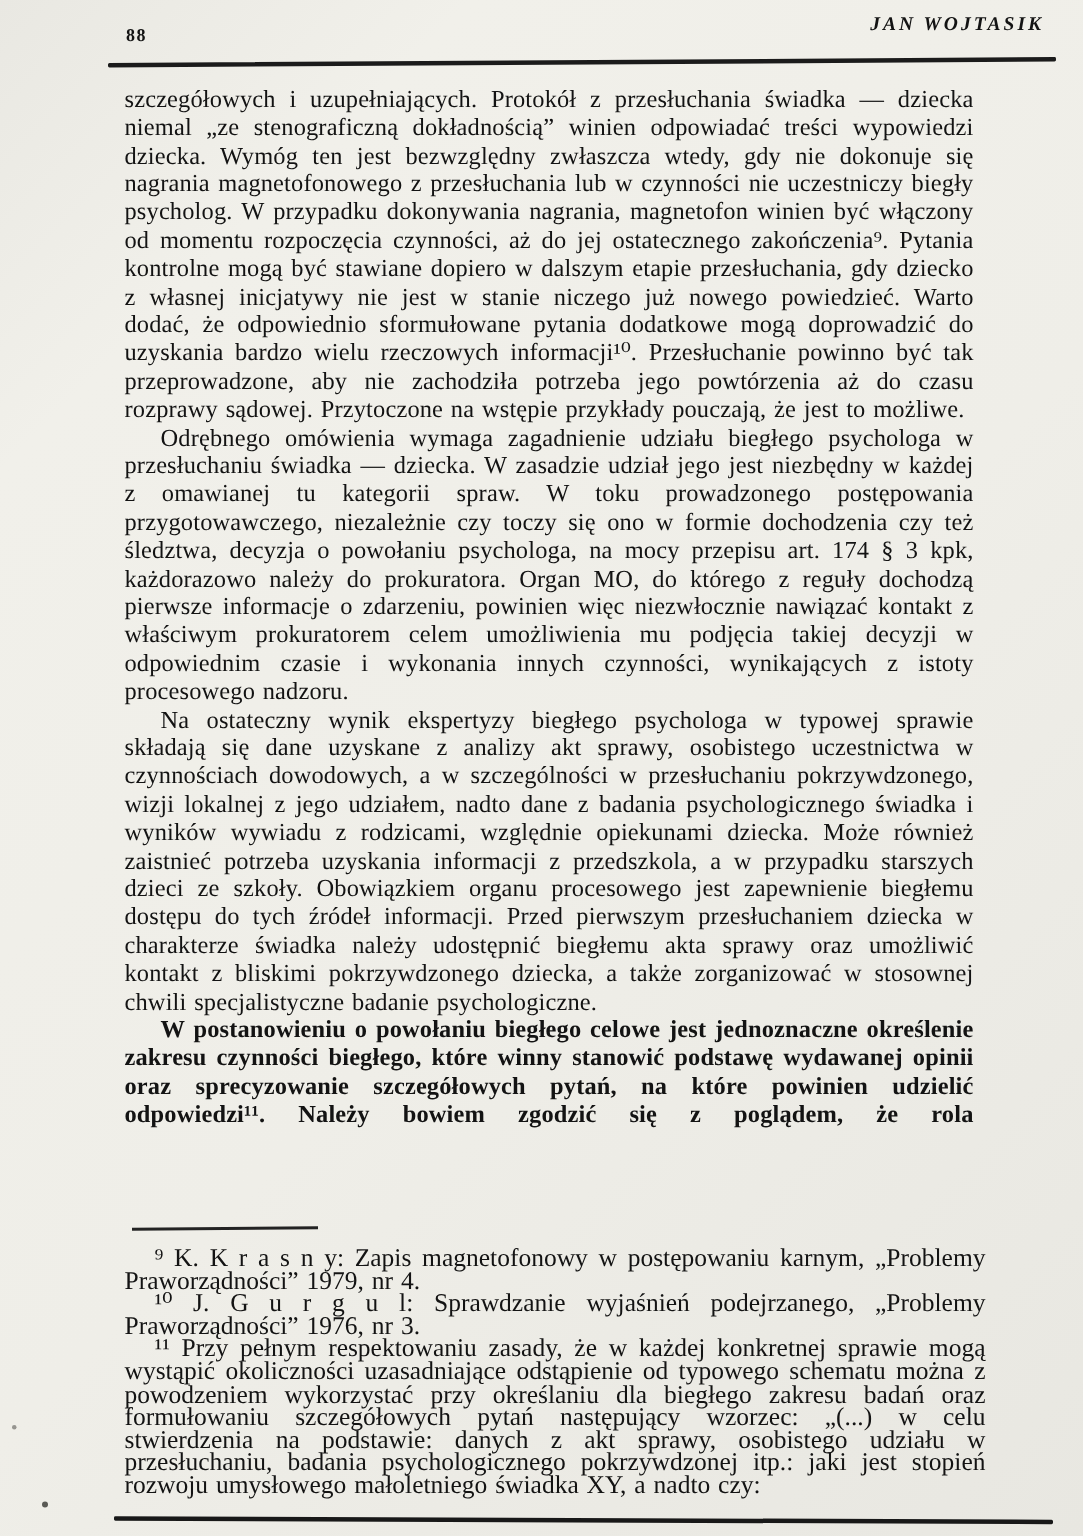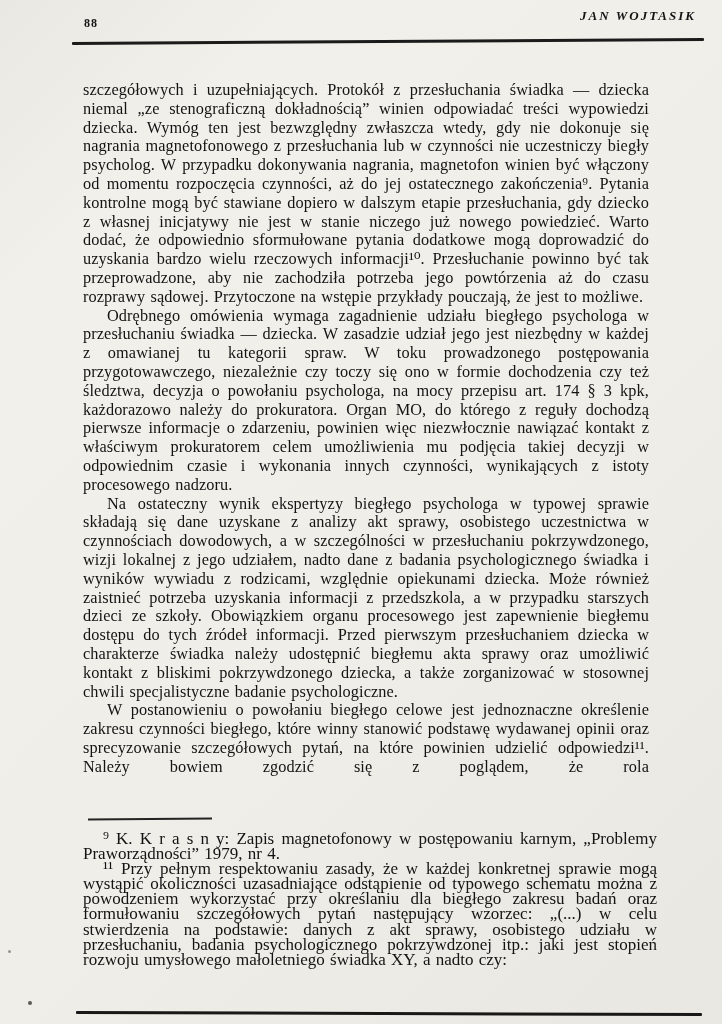--- a/index.html
+++ b/index.html
@@ -44,28 +44,27 @@
   .body-text {
     position: absolute;
     left: 83px;
     top: 57px;
     width: 566px;
     font-size: 16.3px;
     line-height: 18.8px;
     text-align: justify;
     letter-spacing: 0.1px;
     word-spacing: 1px;
-    margin-top: 24px;
   }
   .body-text p {
     margin: 0;
     text-indent: 24px;
   }
   .body-text p.no-indent { text-indent: 0; }
-  .body-text p.open-ended { text-align-last: justify; }
+  .body-text p.open-ended { text-align-last: justify; font-weight: bold; }
   .footnote-sep {
     position: absolute;
     left: 88px;
     top: 818px;
     width: 124px;
     height: 2px;
     background: #232323;
     transform: rotate(-0.4deg);
   }
   .footnotes {
@@ -113,18 +112,19 @@
   <p class="no-indent">szczegółowych i uzupełniających. Protokół z przesłuchania świadka — dziecka niemal „ze stenograficzną dokładnością” winien odpowiadać treści wypowiedzi dziecka. Wymóg ten jest bezwzględny zwłaszcza wtedy, gdy nie dokonuje się nagrania magnetofonowego z przesłuchania lub w czynności nie uczestniczy biegły psycholog. W przypadku dokonywania nagrania, magnetofon winien być włączony od momentu rozpoczęcia czynności, aż do jej ostatecznego zakończenia⁹. Pytania kontrolne mogą być stawiane dopiero w dalszym etapie przesłuchania, gdy dziecko z własnej inicjatywy nie jest w stanie niczego już nowego powiedzieć. Warto dodać, że odpowiednio sformułowane pytania dodatkowe mogą doprowadzić do uzyskania bardzo wielu rzeczowych informacji¹⁰. Przesłuchanie powinno być tak przeprowadzone, aby nie zachodziła potrzeba jego powtórzenia aż do czasu rozprawy sądowej. Przytoczone na wstępie przykłady pouczają, że jest to możliwe.</p>
   <p>Odrębnego omówienia wymaga zagadnienie udziału biegłego psychologa w przesłuchaniu świadka — dziecka. W zasadzie udział jego jest niezbędny w każdej z omawianej tu kategorii spraw. W toku prowadzonego postępowania przygotowawczego, niezależnie czy toczy się ono w formie dochodzenia czy też śledztwa, decyzja o powołaniu psychologa, na mocy przepisu art. 174 § 3 kpk, każdorazowo należy do prokuratora. Organ MO, do którego z reguły dochodzą pierwsze informacje o zdarzeniu, powinien więc niezwłocznie nawiązać kontakt z właściwym prokuratorem celem umożliwienia mu podjęcia takiej decyzji w odpowiednim czasie i wykonania innych czynności, wynikających z istoty procesowego nadzoru.</p>
   <p>Na ostateczny wynik ekspertyzy biegłego psychologa w typowej sprawie składają się dane uzyskane z analizy akt sprawy, osobistego uczestnictwa w czynnościach dowodowych, a w szczególności w przesłuchaniu pokrzywdzonego, wizji lokalnej z jego udziałem, nadto dane z badania psychologicznego świadka i wyników wywiadu z rodzicami, względnie opiekunami dziecka. Może również zaistnieć potrzeba uzyskania informacji z przedszkola, a w przypadku starszych dzieci ze szkoły. Obowiązkiem organu procesowego jest zapewnienie biegłemu dostępu do tych źródeł informacji. Przed pierwszym przesłuchaniem dziecka w charakterze świadka należy udostępnić biegłemu akta sprawy oraz umożliwić kontakt z bliskimi pokrzywdzonego dziecka, a także zorganizować w stosownej chwili specjalistyczne badanie psychologiczne.</p>
   <p class="open-ended">W postanowieniu o powołaniu biegłego celowe jest jednoznaczne określenie zakresu czynności biegłego, które winny stanowić podstawę wydawanej opinii oraz sprecyzowanie szczegółowych pytań, na które powinien udzielić odpowiedzi¹¹. Należy bowiem zgodzić się z poglądem, że rola</p>
 </div>
 
 <div class="footnote-sep"></div>
 
 <div class="footnotes">
   <p>⁹ K. K r a s n y: Zapis magnetofonowy w postępowaniu karnym, „Problemy Praworządności” 1979, nr 4.</p>
+  <p>¹⁰ J. G u r g u l: Sprawdzanie wyjaśnień podejrzanego, „Problemy Praworządności” 1976, nr 3.</p>
   <p>¹¹ Przy pełnym respektowaniu zasady, że w każdej konkretnej sprawie mogą wystąpić okoliczności uzasadniające odstąpienie od typowego schematu można z powodzeniem wykorzystać przy określaniu dla biegłego zakresu badań oraz formułowaniu szczegółowych pytań następujący wzorzec: „(...) w celu stwierdzenia na podstawie: danych z akt sprawy, osobistego udziału w przesłuchaniu, badania psychologicznego pokrzywdzonej itp.: jaki jest stopień rozwoju umysłowego małoletniego świadka XY, a nadto czy:</p>
 </div>
 
 <div class="bottom-scan-line"></div>
 <div class="speck speck-a"></div>
 <div class="speck speck-b"></div>
 
 </body></html>

